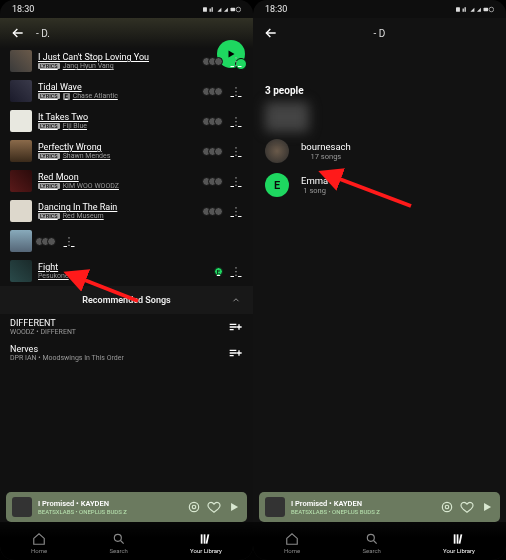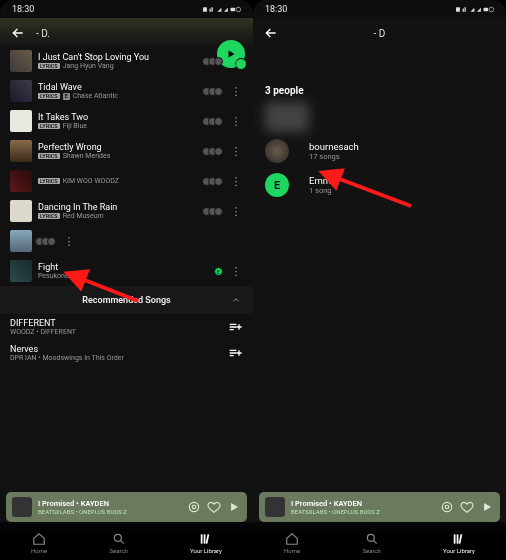--- a/index.html
+++ b/index.html
@@ -68,20 +68,21 @@
   }
 
   
   .tracks { position: absolute; top: 46px; bottom: 72px; left: 0; right: 0; overflow: hidden; }
   .track-row {
     display: flex;
     align-items: center;
     padding: 3px 10px;
     gap: 6px;
     height: 30px;
+    text-decoration: underline;
   }
   .track-art {
     width: 22px; height: 22px;
     background: #333;
     border-radius: 2px;
     flex-shrink: 0;
   }
   .track-text { flex: 1; min-width: 0; overflow: hidden; }
   .track-title {
     font-size: 9px;
@@ -189,23 +190,24 @@
   .section-title {
     font-size: 10px;
     font-weight: 700;
     color: #fff;
     padding: 6px 12px 4px;
     margin-top: 31px;
   }
   .person-row {
     display: flex;
     align-items: center;
-    gap: 20px;
+    gap: 12px;
     padding: 5px 12px;
     height: 34px;
+    text-align: center;
   }
   .person-art {
     width: 24px; height: 24px;
     border-radius: 50%;
     background: #444;
     flex-shrink: 0;
     display: flex; align-items: center; justify-content: center;
     font-size: 11px; font-weight: 600; color: #0a0a0a;
   }
   .person-art.blur { filter: blur(6px); width: 44px; height: 30px; border-radius: 4px; }
@@ -332,20 +334,21 @@
           <span class="avatar-dot"></span>
           <span class="avatar-dot"></span>
           <span class="avatar-dot"></span>
         </div>
       <div class="more-btn">⋮</div>
     </div>
 
     <div class="track-row">
       <div class="track-art" style="background:linear-gradient(45deg,#5a1a1a,#2a0a0a)"></div>
       <div class="track-text">
+        <div class="track-title">Red Moon</div>
         <div class="track-meta">
           <span class="lyrics-badge">LYRICS</span>
           <span>KIM WOO WOODZ</span>
         </div>
       </div>
       <div class="avatars">
           <span class="avatar-dot"></span>
           <span class="avatar-dot"></span>
           <span class="avatar-dot"></span>
         </div>

